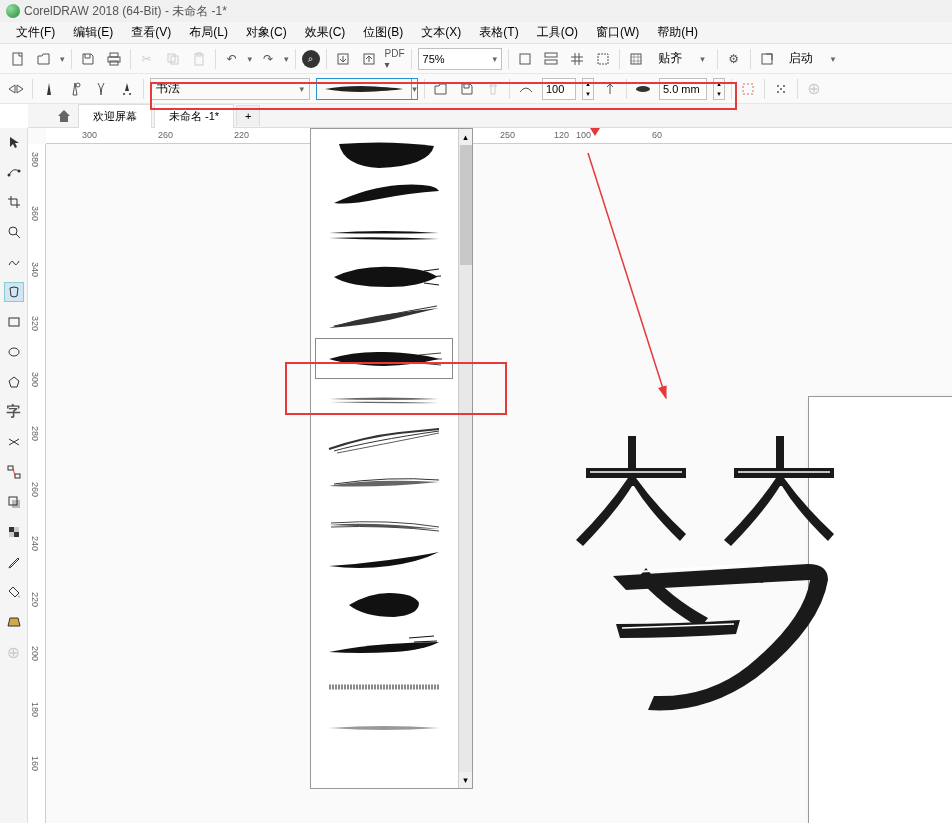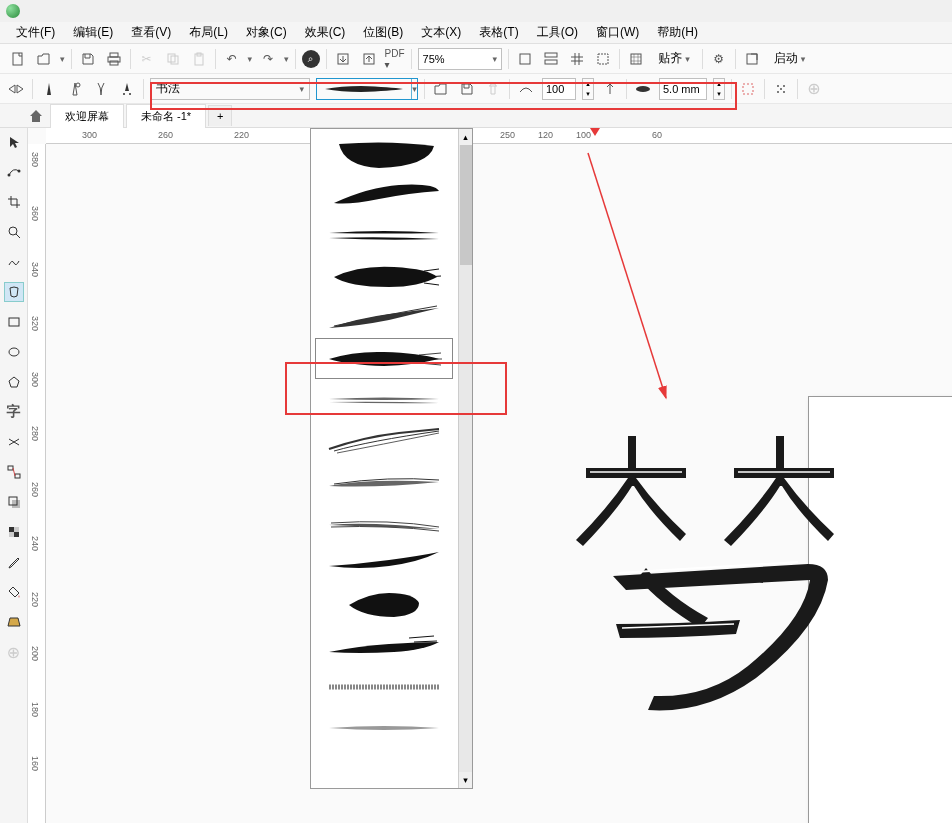--- a/index.html
+++ b/index.html
@@ -27,21 +27,21 @@
     
     .category-combo { width: 160px; height: 22px; border: 1px solid #c0c0c0; display: flex; align-items: center; padding: 0 5px; justify-content: space-between; }
     .stroke-combo { width: 102px; height: 22px; border: 1px solid #2196cf; display: flex; align-items: center; }
     .stroke-preview { flex: 1; height: 100%; display: flex; align-items: center; justify-content: center; padding: 0 4px; }
     .stroke-arrow-btn { width: 18px; height: 20px; border-left: 1px solid #5fb3d8; display: flex; align-items: center; justify-content: center; }
     
     .num-input { width: 34px; height: 22px; border: 1px solid #c0c0c0; padding: 0 3px; font-size: 11px; }
     .spinner-col { display: flex; flex-direction: column; width: 12px; height: 22px; border: 1px solid #c0c0c0; }
     .spinner-col span { flex: 1; font-size: 7px; display: flex; align-items: center; justify-content: center; }
     
-    .tabs { height: 24px; background: #f5f5f5; display: flex; align-items: center; border-bottom: 1px solid #ddd; padding-left: 28px; }
+    .tabs { height: 24px; background: #f5f5f5; display: flex; align-items: center; border-bottom: 1px solid #ddd; padding-left: 28px; margin-left: 28px; }
     .tab-item { padding: 4px 14px; background: #fff; border: 1px solid #ddd; border-bottom: none; margin-right: 2px; font-size: 11px; position: relative; }
     .tab-home { width: 16px; height: 16px; margin-right: 6px; }
     
     .content { position: relative; height: 697px; background: #fff; display: flex; }
     
     .toolbox-left { width: 28px; background: #f5f5f5; border-right: 1px solid #ddd; display: flex; flex-direction: column; align-items: center; padding-top: 4px; gap: 10px; }
     .tool-icon { width: 20px; height: 20px; display: flex; align-items: center; justify-content: center; color: #555; font-size: 14px; cursor: pointer; }
     .tool-icon.selected { background: #d0e6f5; border: 1px solid #8cc; }
     
     .canvas-area { flex: 1; position: relative; background: #fafafa; overflow: hidden; }
@@ -61,29 +61,30 @@
     .brush-sb .arr { height: 16px; display: flex; align-items: center; justify-content: center; font-size: 9px; }
     .brush-sb .track { flex: 1; background: #e8e8e8; }
     .brush-sb .thumb { width: 12px; height: 120px; background: #c8c8c8; margin: 0 auto; }
     
     .red-sel-box { position: absolute; top: 234px; left: 257px; width: 222px; height: 53px; border: 2px solid #e63939; z-index: 15; pointer-events: none; }
     
     .dream-char { position: absolute; top: 300px; left: 530px; width: 310px; height: 290px; }
     
     .red-arrow-svg { position: absolute; top: 20px; left: 550px; pointer-events: none; z-index: 12; }
     
-    .text-btn { display: flex; align-items: center; gap: 3px; padding: 0 6px; height: 22px; }
+    .text-btn { display: flex; align-items: center; gap: 18px; padding: 0 6px; height: 22px; }
     .ruler-origin-mark { position: absolute; top: 0; left: 562px; width: 10px; height: 16px; z-index: 9; }
     .ruler-origin-mark svg { display: block; }
   </style>
 </head>
 <body>
 
 <div class="titlebar">
   <span class="titlebar-icon"></span>
+  <span class="titlebar-text">CorelDRAW 2018 (64-Bit) - 未命名 -1*</span>
 </div>
 
 <div class="menubar">
   <span class="menu-item">文件(F)</span>
   <span class="menu-item">编辑(E)</span>
   <span class="menu-item">查看(V)</span>
   <span class="menu-item">布局(L)</span>
   <span class="menu-item">对象(C)</span>
   <span class="menu-item">效果(C)</span>
   <span class="menu-item">位图(B)</span>
@@ -424,21 +425,21 @@
     <span class="tool-icon disabled" style="color:#ccc;font-size:16px">⊕</span>
   </div>
 
   <div class="canvas-area">
     <div class="ruler-h">
       <span class="tick" style="left:36px">300</span>
       <span class="tick" style="left:112px">260</span>
       <span class="tick" style="left:188px">220</span>
       <span class="tick" style="left:264px">180</span>
       <span class="tick" style="left:454px">250</span>
-      <span class="tick" style="left:492px">120</span>
+      <span class="tick" style="left:508px">120</span>
       <span class="tick" style="left:530px">100</span>
       <span class="tick" style="left:606px">60</span>
     </div>
     <div class="ruler-origin-mark">
       <svg width="10" height="16">
           <path d="M0 0 L10 0 L5 8 Z" fill="#e63939"></path>
         </svg>
     </div>
     <div class="ruler-v">
       <span class="tick" style="top:8px">380</span>

